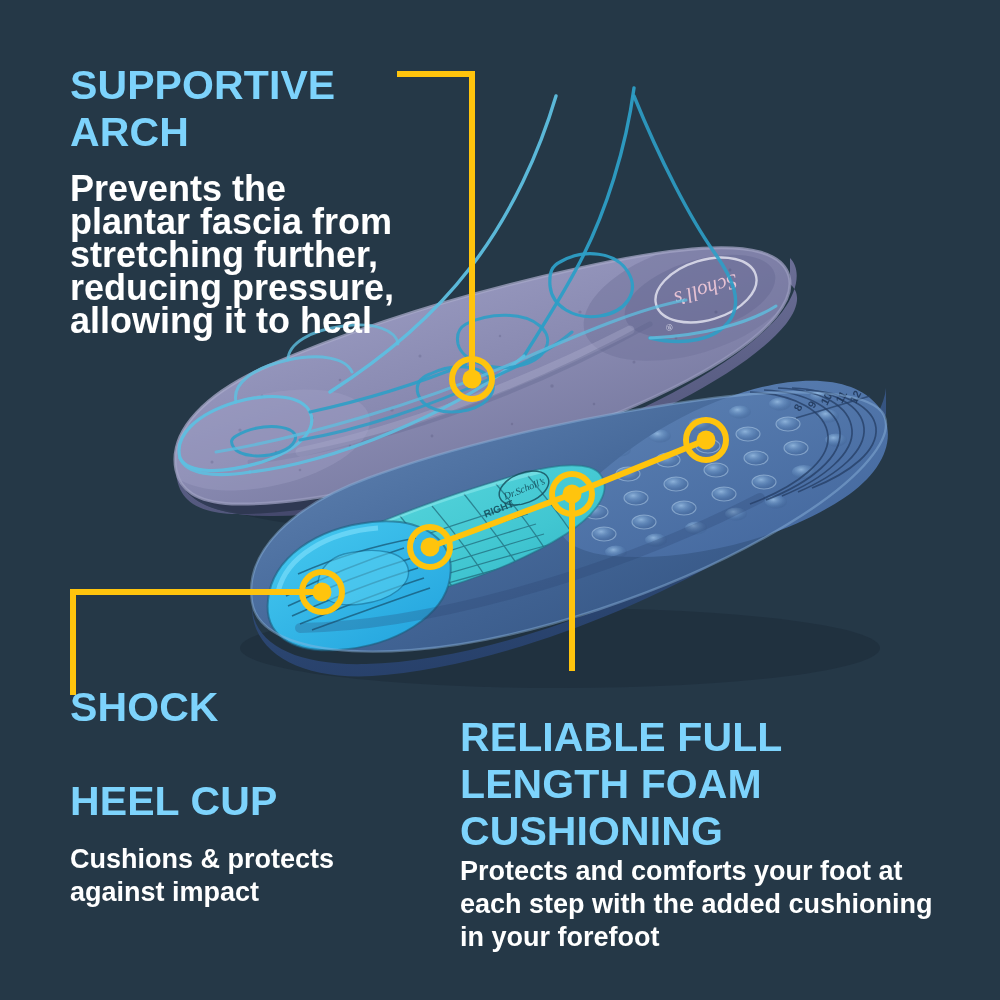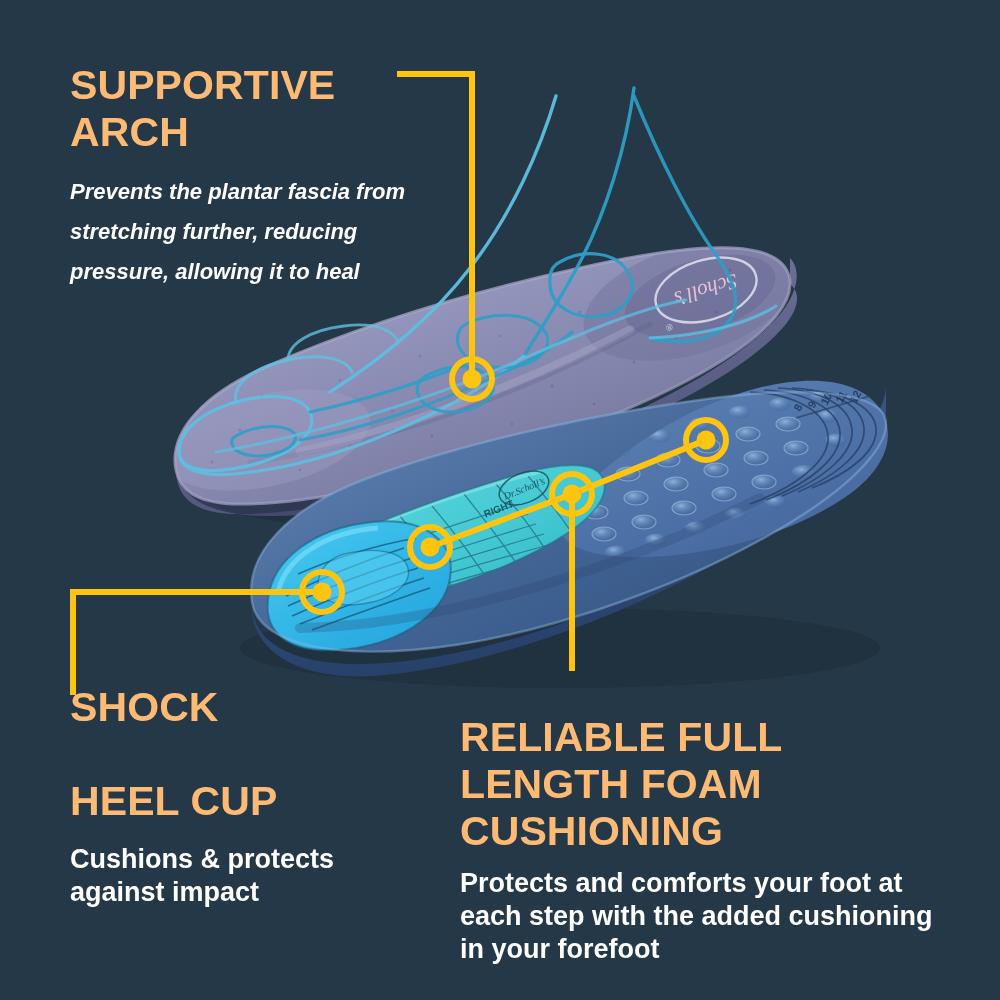--- a/index.html
+++ b/index.html
@@ -24,46 +24,46 @@
     left: 0; top: 0;
     width: 1000px;
     height: 1000px;
     pointer-events: none;
   }
 
   
   .callout { position: absolute; }
 
   .callout .title {
-    color: #fdba74;
+    color: #7dd3fc;
     font-weight: 700;
     letter-spacing: 0.1px;
     margin: 0;
     text-transform: uppercase;
   }
   .callout .body {
     color: #ffffff;
     font-weight: 700;
     margin: 0;
   }
 
   
   #callout-arch { left: 70px; top: 62px; width: 340px; }
   #callout-arch .title { font-size: 41px; line-height: 47px; }
-  #callout-arch .body  { font-size: 22px; line-height: 40px; margin-top: 16px; font-style: italic; }
+  #callout-arch .body  { font-size: 36px; line-height: 33px; margin-top: 16px; }
 
   
   #callout-heel { left: 70px; top: 684px; width: 330px; }
   #callout-heel .title { font-size: 41px; line-height: 47px; }
   #callout-heel .body  { font-size: 27px; line-height: 33px; margin-top: 18px; }
 
   
   #callout-foam { left: 460px; top: 714px; width: 480px; }
   #callout-foam .title { font-size: 41px; line-height: 47px; }
-  #callout-foam .body  { font-size: 27px; line-height: 33px; margin-top: 12px; }
+  #callout-foam .body  { font-size: 27px; line-height: 33px; }
 
   
   #leaders {
     position: absolute;
     left: 0; top: 0;
     width: 1000px;
     height: 1000px;
   }
 </style>
 </head>

